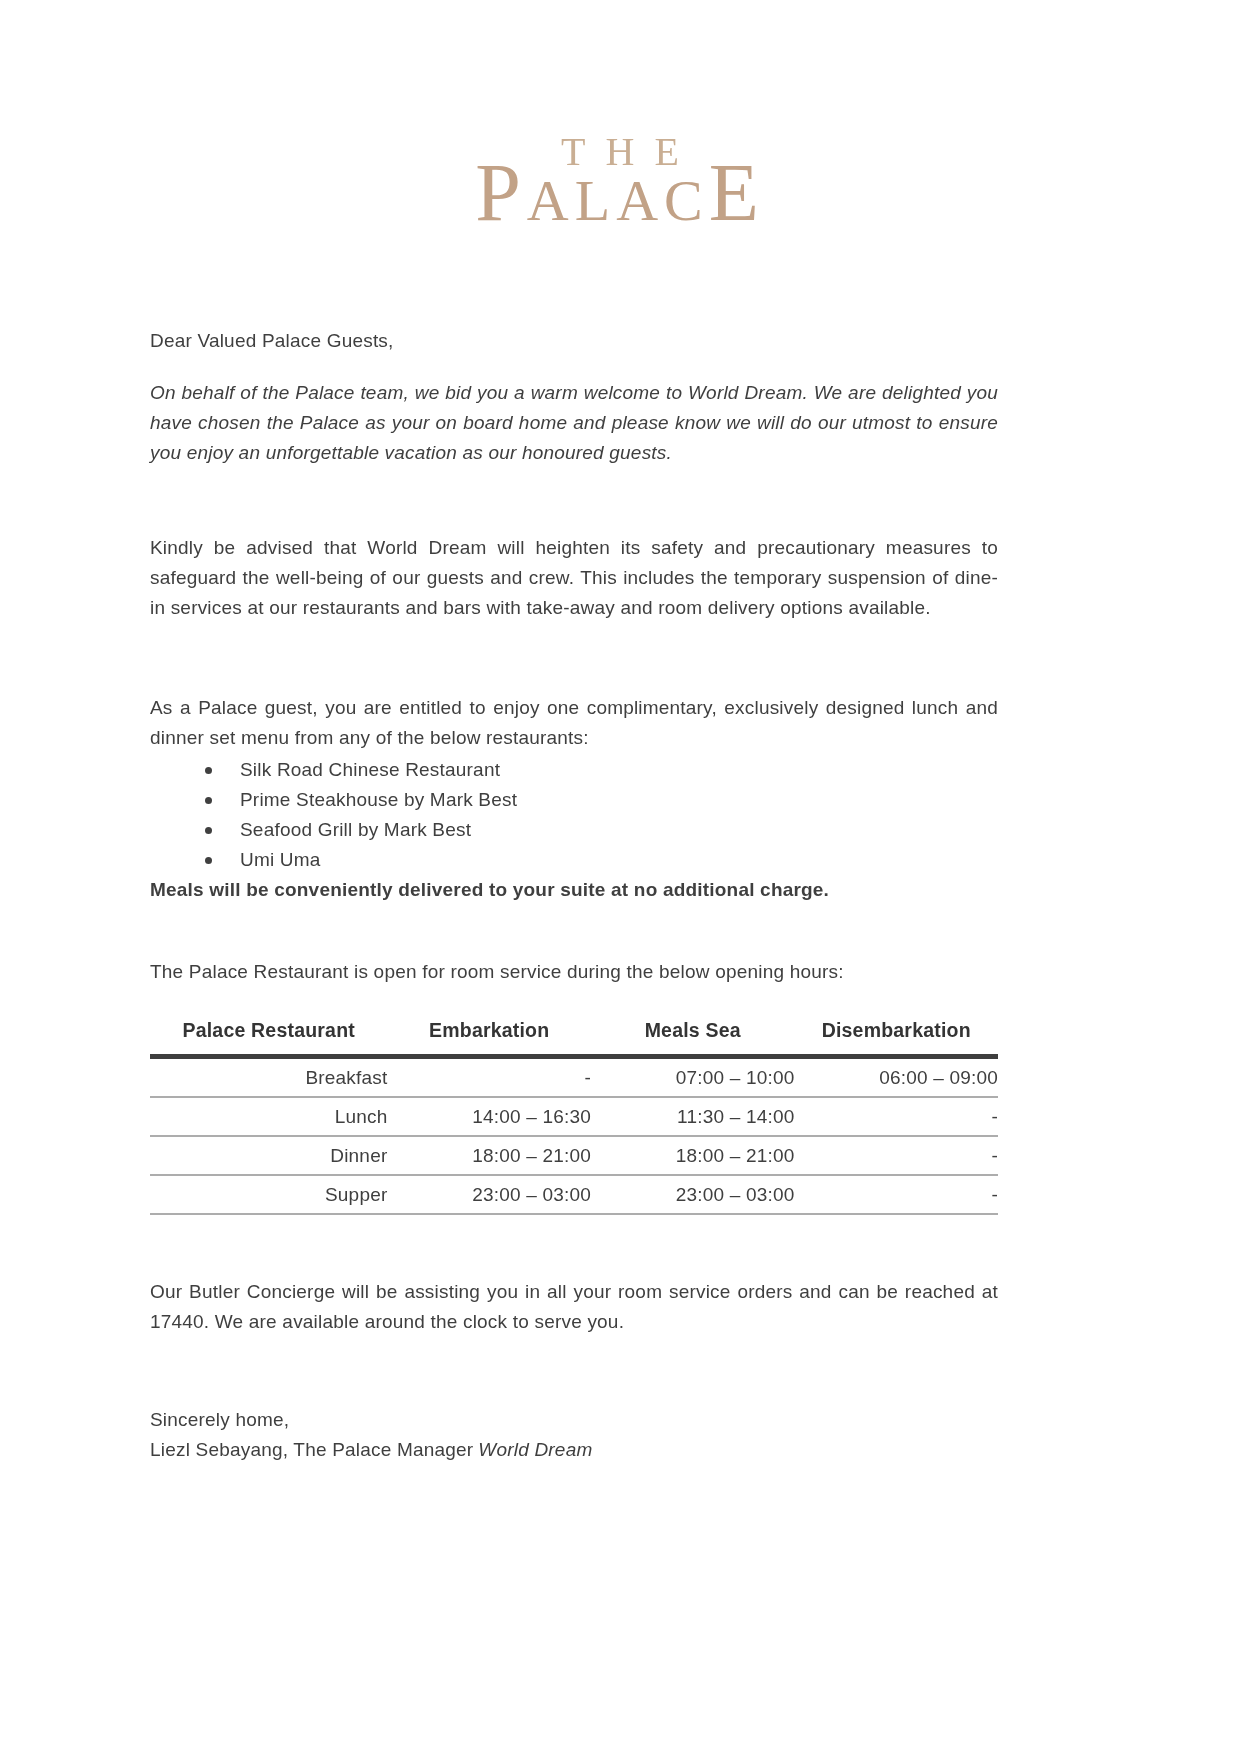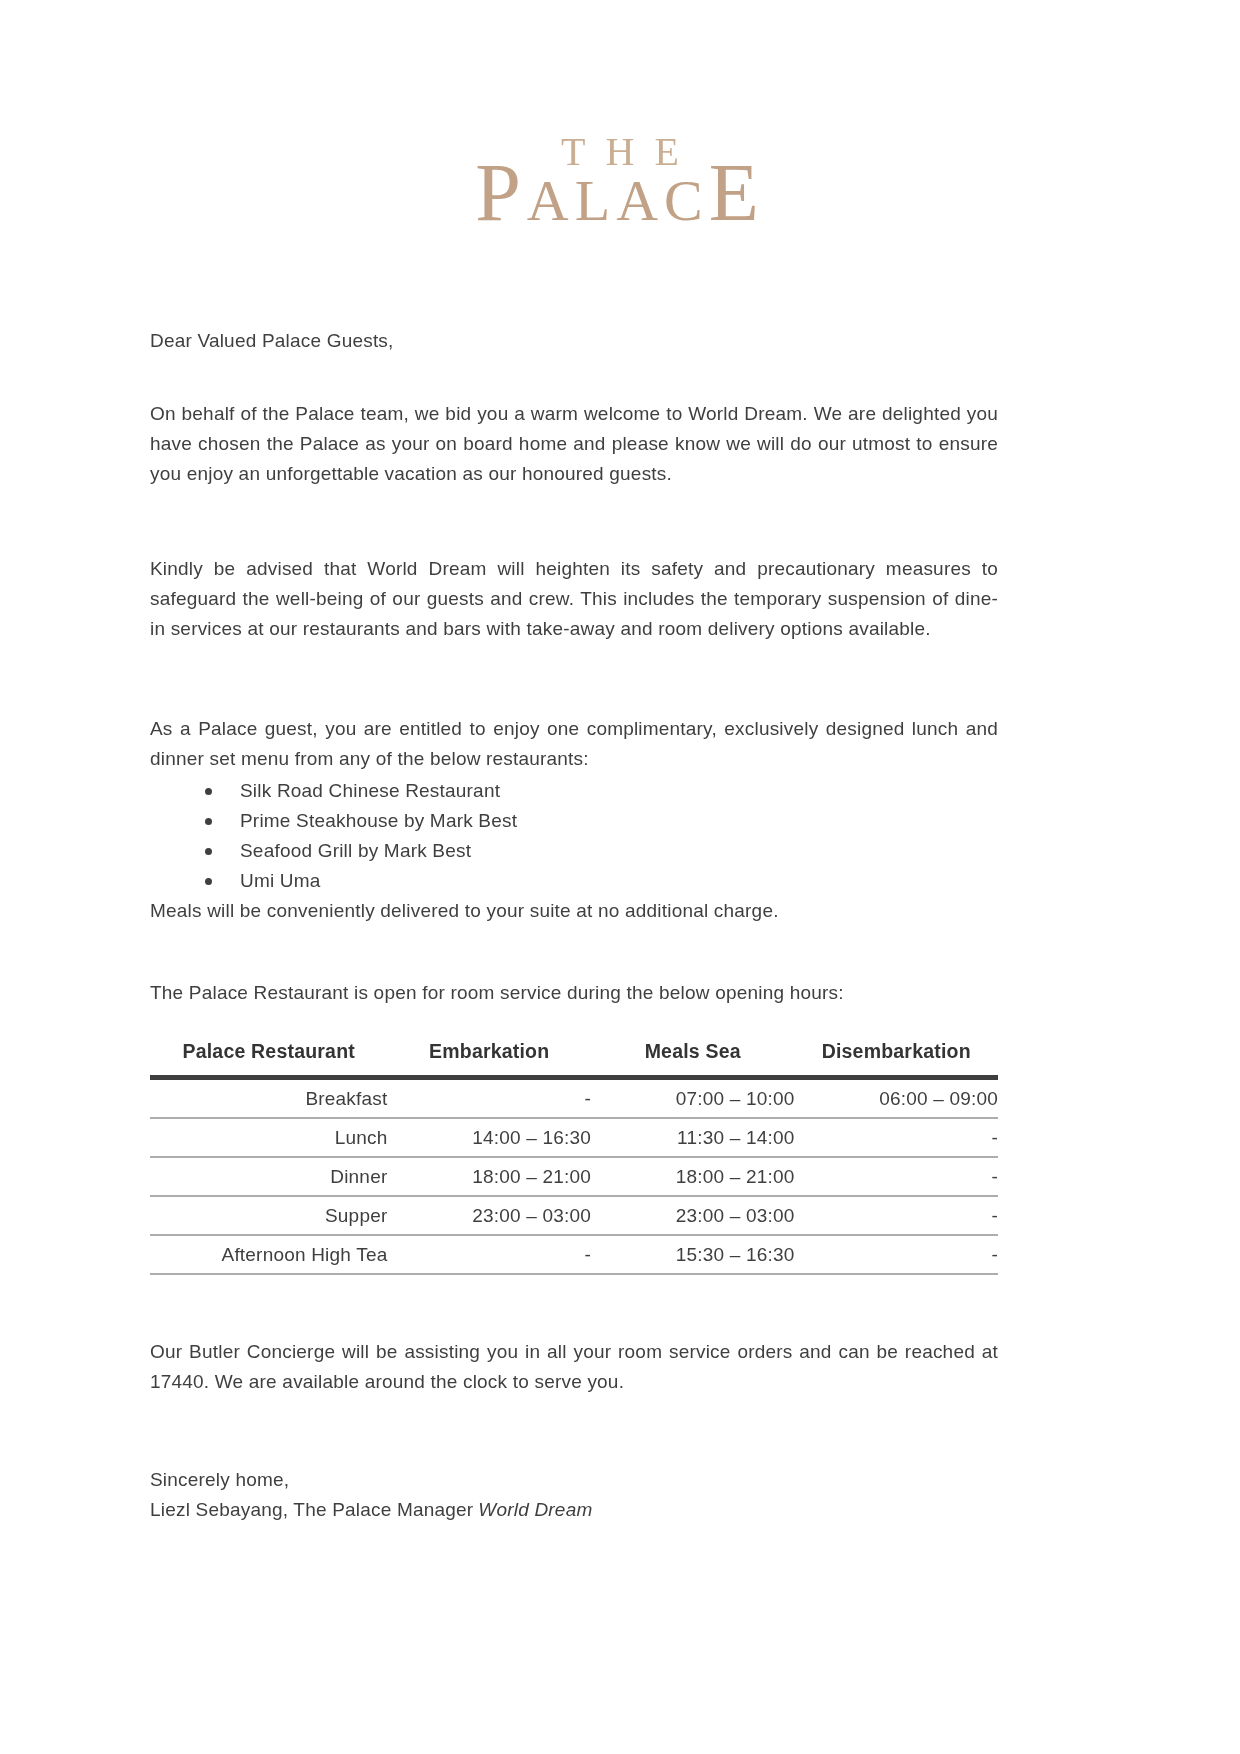--- a/index.html
+++ b/index.html
@@ -43,42 +43,42 @@
   
   .content {
     margin-left: 150px;
     width: 848px;
     font-size: 19px;
     line-height: 30px;
     letter-spacing: 0.2px;
   }
   .greeting { margin-top: 96px; }
   .para { text-align: justify; }
-  .para1 { margin-top: 43px; }
+  .para1 { margin-top: 22px; font-style: italic; }
   .para2 { margin-top: 65px; }
   .para3 { margin-top: 70px; }
   ul.restaurant-list {
     list-style: none;
     margin: 2px 0 0 0;
     padding: 0 0 0 55px;
   }
   ul.restaurant-list li {
     display: flex;
     align-items: flex-start;
     line-height: 30px;
   }
   .dot {
     flex: 0 0 auto;
     width: 7px;
     height: 7px;
     border-radius: 50%;
     background: #3f3f3f;
     margin: 12px 28px 0 0;
   }
-  .meals-note { margin-top: 0px; }
+  .meals-note { margin-top: 0px; font-weight: bold; }
   .hours-intro { margin-top: 52px; }
   
   table.hours-table {
     margin-top: 28px;
     width: 100%;
     border-collapse: collapse;
     font-size: 19px;
   }
   table.hours-table th {
     font-weight: bold;
@@ -177,26 +177,20 @@
           <td>18:00 – 21:00</td>
           <td>18:00 – 21:00</td>
           <td>-</td>
         </tr>
         <tr>
           <td>Supper</td>
           <td>23:00 – 03:00</td>
           <td>23:00 – 03:00</td>
           <td>-</td>
         </tr>
-        <tr>
-          <td>Afternoon High Tea</td>
-          <td>-</td>
-          <td>15:30 – 16:30</td>
-          <td>-</td>
-        </tr>
       </tbody>
     </table>
 
     <div class="para butler">Our Butler Concierge will be assisting you in all your room service orders and can be reached at 17440. We are available around the clock to serve you.</div>
 
     <div class="closing">Sincerely home,</div>
     <div class="signature"><span>Liezl Sebayang, The Palace Manager</span><span class="ship">World Dream</span></div>
 
   </div>
 </div>

